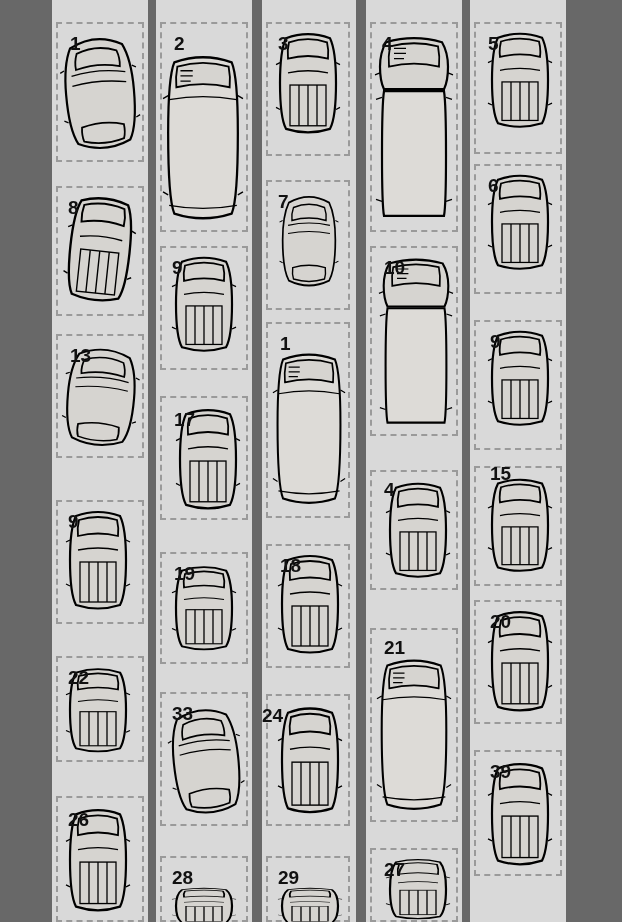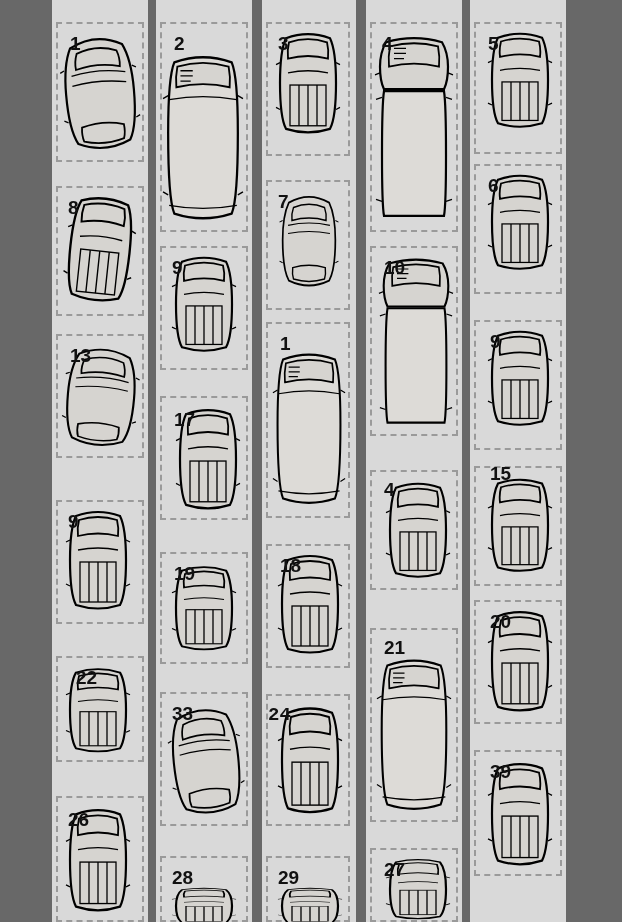--- a/index.html
+++ b/index.html
@@ -426,21 +426,21 @@
     <div class="stall-label" style="left: 280px; top: 334px;">1</div>
     <div class="stall-label" style="left: 70px; top: 346px;">13</div>
     <div class="stall-label" style="left: 174px; top: 410px;">17</div>
     <div class="stall-label" style="left: 490px; top: 464px;">15</div>
     <div class="stall-label" style="left: 384px; top: 480px;">4</div>
     <div class="stall-label" style="left: 68px; top: 512px;">9</div>
     <div class="stall-label" style="left: 280px; top: 556px;">18</div>
     <div class="stall-label" style="left: 174px; top: 564px;">19</div>
     <div class="stall-label" style="left: 490px; top: 612px;">20</div>
     <div class="stall-label" style="left: 384px; top: 638px;">21</div>
-    <div class="stall-label" style="left: 76px; top: 668px;">22</div>
+    <div class="stall-label" style="left: 68px; top: 668px;">22</div>
     <div class="stall-label" style="left: 172px; top: 704px;">33</div>
-    <div class="stall-label" style="left: 268px; top: 706px; font-family: Liberation Mono, monospace;">24</div>
+    <div class="stall-label" style="left: 262px; top: 706px;">24</div>
     <div class="stall-label" style="left: 490px; top: 762px;">39</div>
     <div class="stall-label" style="left: 68px; top: 810px;">26</div>
     <div class="stall-label" style="left: 384px; top: 860px;">27</div>
     <div class="stall-label" style="left: 172px; top: 868px;">28</div>
     <div class="stall-label" style="left: 278px; top: 868px;">29</div>
   </div>
 
 </body></html>

